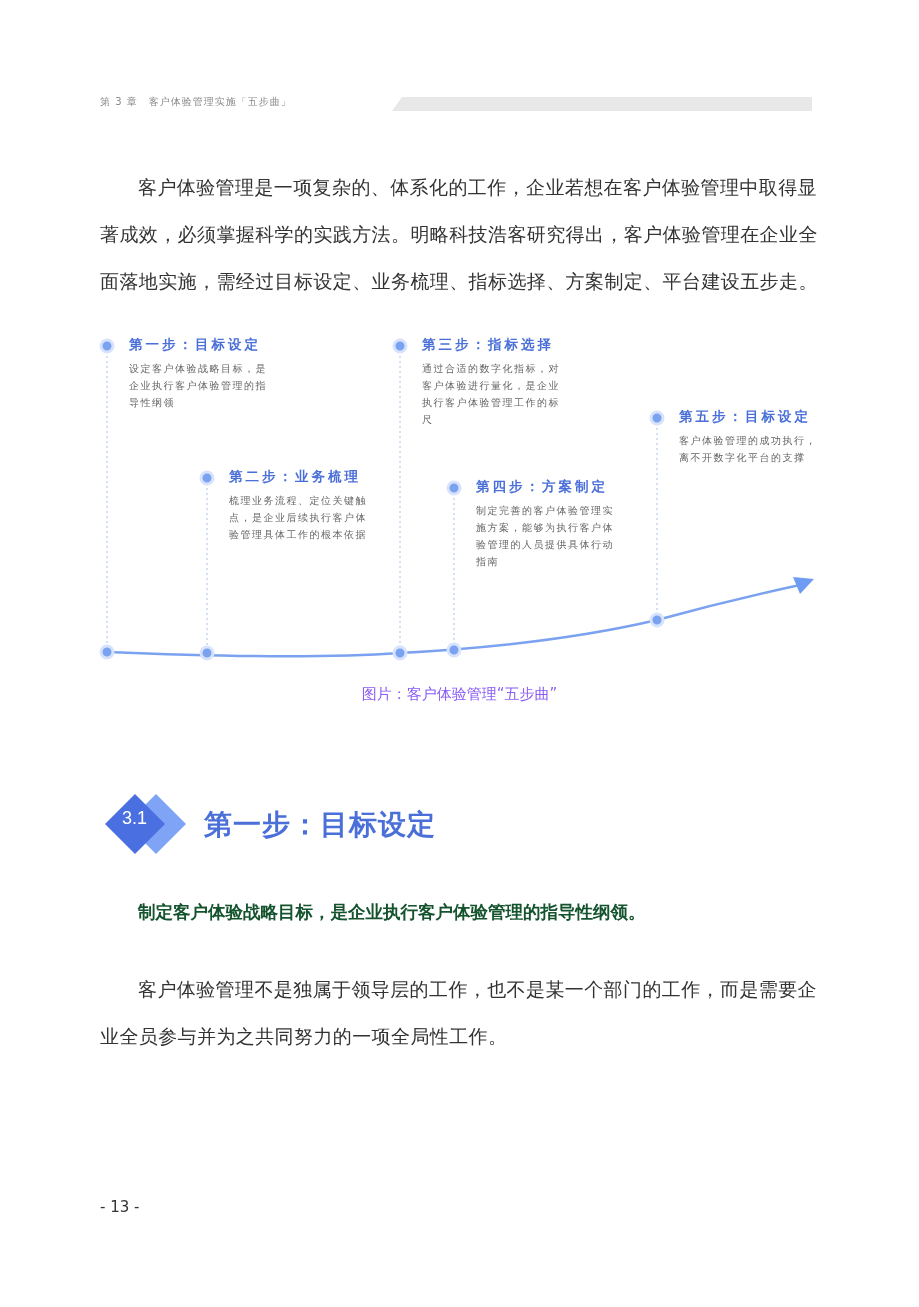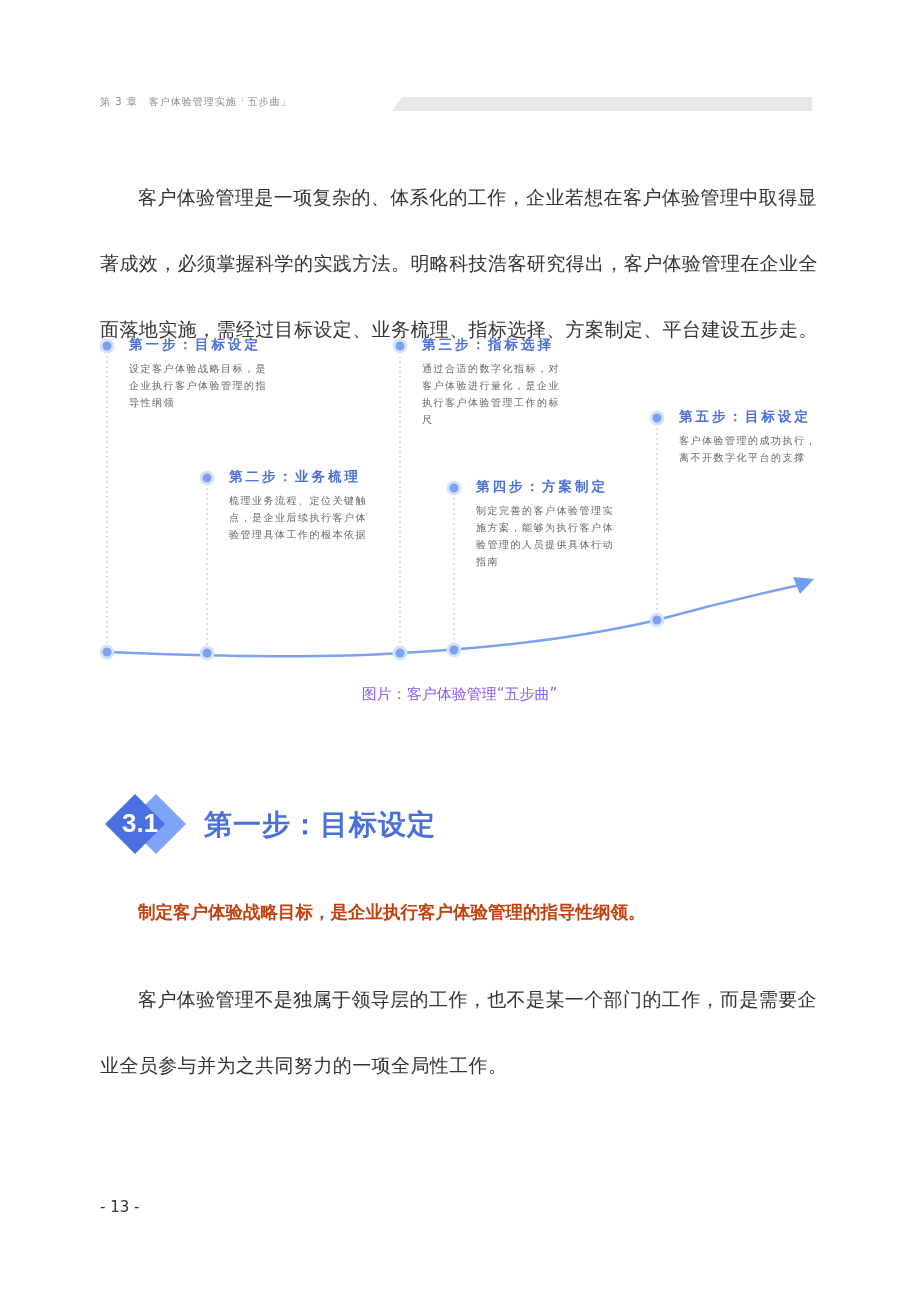--- a/index.html
+++ b/index.html
@@ -8,32 +8,32 @@
     font-family: "DejaVu Sans", "Liberation Sans", sans-serif; color: #333;
   }
   .header-title {
     position: absolute; left: 100px; top: 95px; font-size: 10px; color: #8a8a8a; letter-spacing: 1px;
   }
   .header-bar {
     position: absolute; left: 392px; top: 97px; width: 420px; height: 14px; background: #e8e8e8;
     clip-path: polygon(10px 0, 100% 0, 100% 100%, 0 100%);
   }
   .para {
-    position: absolute; left: 100px; width: 722px; font-size: 19px; line-height: 66px; color: #333;
+    position: absolute; left: 100px; width: 722px; font-size: 19px; line-height: 47px; color: #333;
     text-indent: 38px; letter-spacing: 0.4px;
   }
   .figure { position: absolute; left: 0; top: 320px; width: 919px; height: 400px; }
   .step { position: absolute; }
   .step-title { color: #4a6fd8; font-weight: bold; font-size: 13.5px; letter-spacing: 3px; }
   .step-desc { color: #666; font-size: 10px; line-height: 17px; letter-spacing: 1.5px; margin-top: 6px; width: 150px; }
   .caption { position: absolute; left: 0; width: 919px; top: 685px; text-align: center; font-size: 15px; color: #8b5cf6; }
   .section-badge { position: absolute; left: 104px; top: 793px; width: 90px; height: 62px; }
-  .badge-text { position: absolute; left: 122px; top: 808px; font-size: 26px; color: #fff; font-family: "Liberation Sans", sans-serif; font-weight: bold; }
+  .badge-text { position: absolute; left: 122px; top: 808px; font-size: 18px; color: #fff; font-family: "Liberation Sans", sans-serif; }
   .section-title { position: absolute; left: 204px; top: 806px; font-size: 28px; font-weight: bold; color: #4a6fd8; letter-spacing: 1px; }
-  .bold-para { position: absolute; left: 138px; top: 900px; font-size: 17.5px; font-weight: bold; color: #c2410c; }
+  .bold-para { position: absolute; left: 138px; top: 900px; font-size: 17.5px; font-weight: bold; color: #14532d; }
   .page-num { position: absolute; left: 100px; top: 1198px; font-size: 15px; color: #333; }
 </style>
 </head>
 <body>
 
 <div class="header-title">第 3 章　客户体验管理实施「五步曲」</div>
 <div class="header-bar"></div>
 
 <div class="para" style="top:164px;">客户体验管理是一项复杂的、体系化的工作，企业若想在客户体验管理中取得显著成效，必须掌握科学的实践方法。明略科技浩客研究得出，客户体验管理在企业全面落地实施，需经过目标设定、业务梳理、指标选择、方案制定、平台建设五步走。</div>
 

